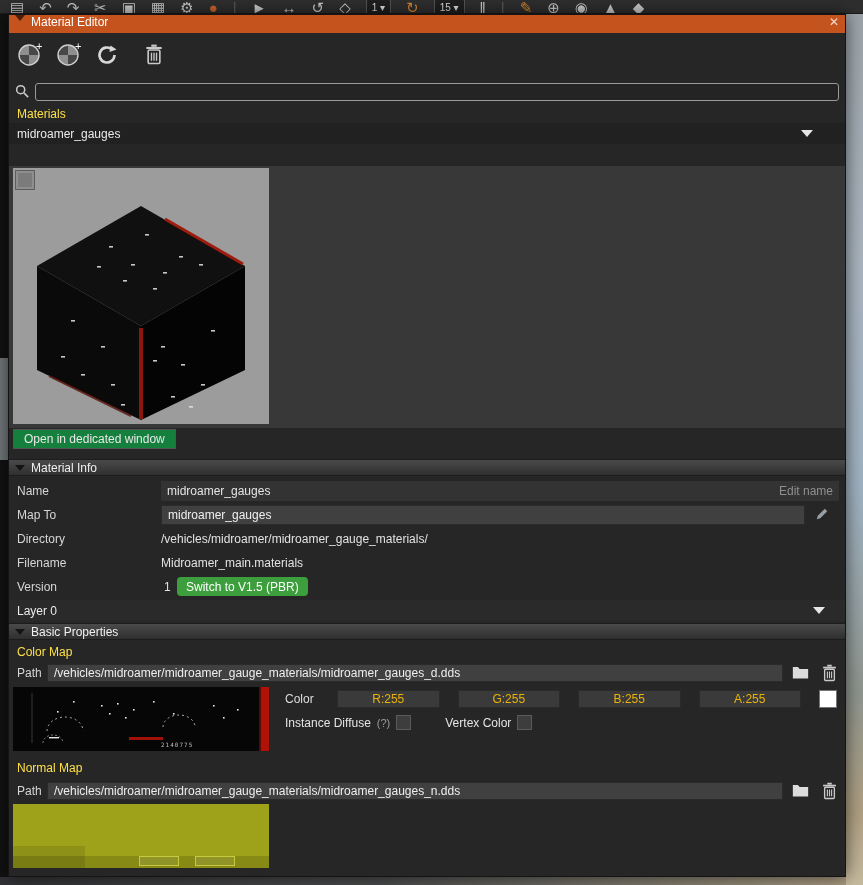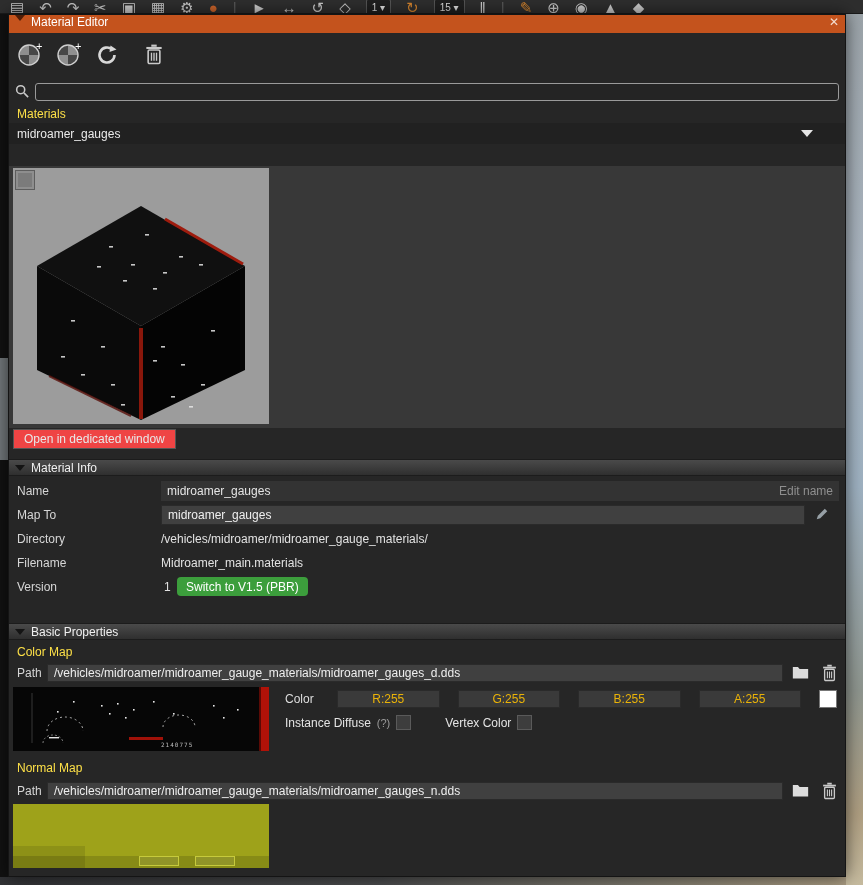--- a/index.html
+++ b/index.html
@@ -66,21 +66,21 @@
   .sect-info{top:444px;}
   .sect-basic{top:608px;}
 
   .preview-wrap{position:absolute;left:0;top:151px;width:100%;height:262px;background:#383838;}
   .preview-box{position:absolute;left:4px;top:2px;width:256px;height:256px;background:#9c9c9c;}
   .mini-toggle{position:absolute;left:2px;top:2px;width:20px;height:20px;background:#8e8e8e;
     border:1px solid #5d5d5d;box-sizing:border-box;}
   .mini-toggle:after{content:"";position:absolute;left:2px;top:2px;right:2px;bottom:2px;background:#7b7b7b;}
 
   .dedicated-btn{position:absolute;left:4px;top:414px;height:20px;padding:0 10px;
-    background:#ef4444;border:1px solid #555;color:#e8e8e8;font-size:12px;
+    background:#15803d;border:1px solid #555;color:#e8e8e8;font-size:12px;
     display:inline-flex;align-items:center;font-family:inherit;}
 
   .info-row{position:absolute;left:0;width:100%;height:24px;}
   .ir-0{top:464px;} .ir-1{top:488px;} .ir-2{top:512px;} .ir-3{top:536px;} .ir-4{top:560px;}
   .info-label{position:absolute;left:8px;top:5px;color:#d6d6d6;}
   .name-strip{position:absolute;left:152px;right:6px;top:2px;height:20px;background:#333333;
     display:flex;align-items:center;padding:0 6px;box-sizing:border-box;}
   .edit-name{margin-left:auto;color:#8f8f8f;}
   .inp{position:absolute;left:152px;top:2px;height:20px;background:#404040;color:#efefef;
     display:flex;align-items:center;padding:0 6px;box-sizing:border-box;border:1px solid #2a2a2a;}
@@ -304,20 +304,24 @@
     <span class="info-label">Directory</span>
     <span class="plain-val">/vehicles/midroamer/midroamer_gauge_materials/</span>
   </div>
 
   <div class="info-row ir-4">
     <span class="info-label">Version</span>
     <span class="ver-num">1</span>
     <button class="green-btn">Switch to V1.5 (PBR)</button>
   </div>
 
+  <div class="dropdown dd-layer">
+    <span>Layer 0</span>
+    <span class="dd-arrow"></span>
+  </div>
 
   <div class="sect sect-basic">
     <span class="tri"></span>
     <span>Basic Properties</span>
   </div>
 
   <div class="field-label lbl-colormap">Color Map</div>
 
   <div class="path-row pr-color">
     <span class="path-label">Path</span>

